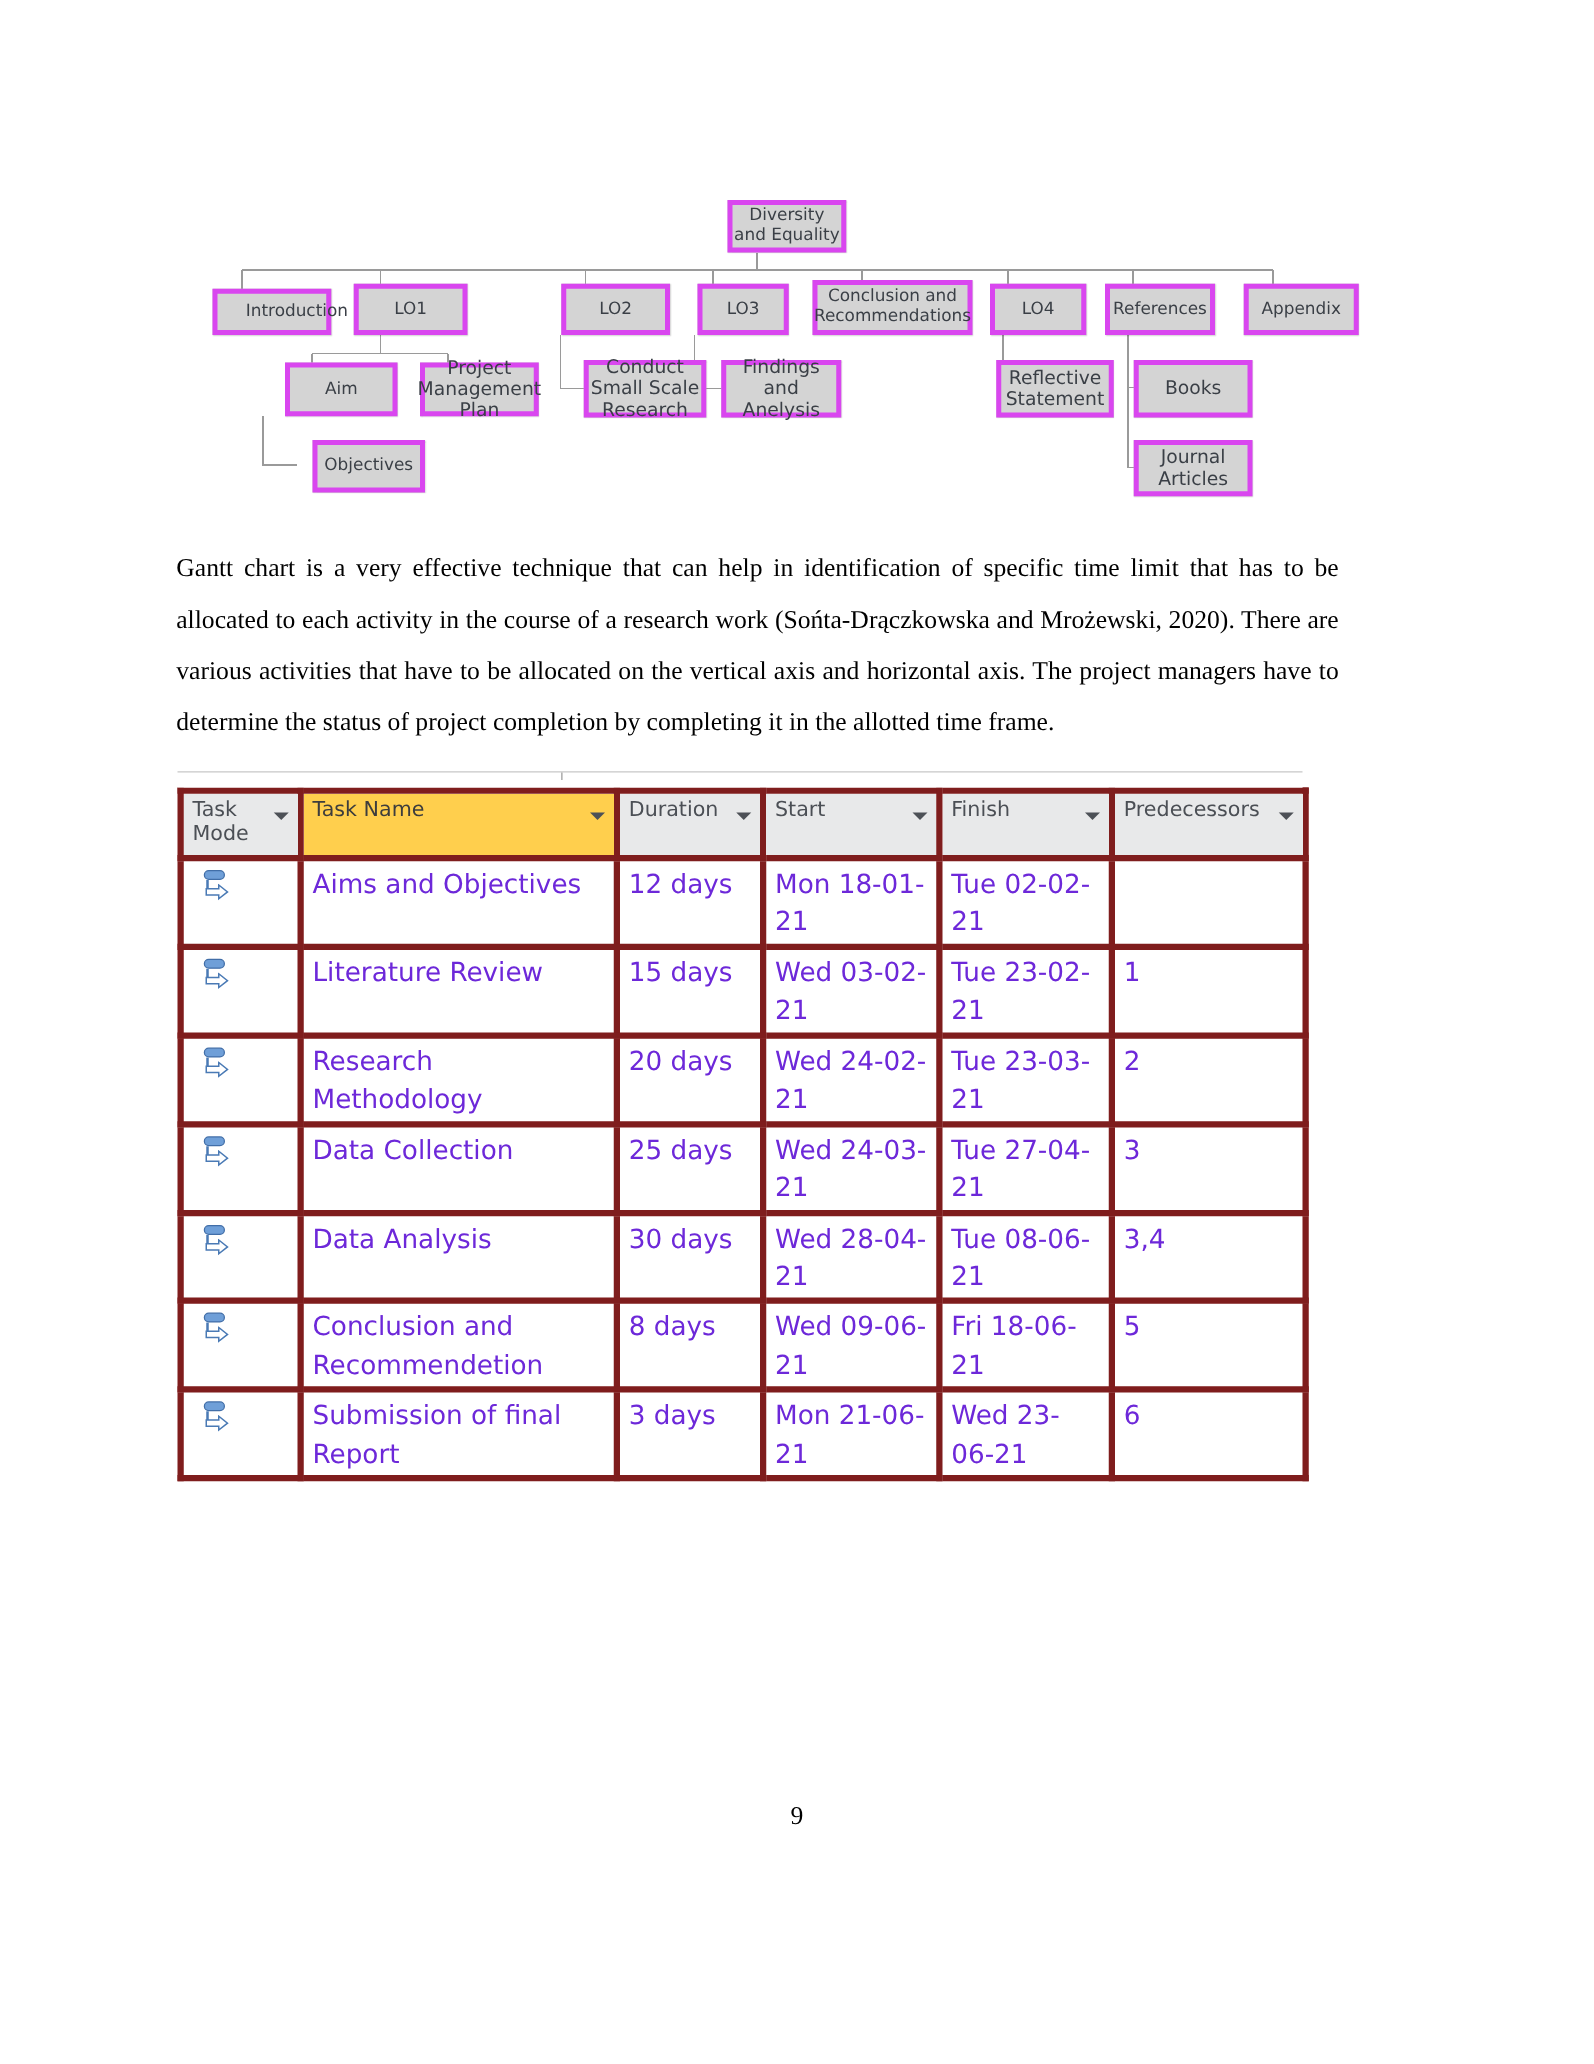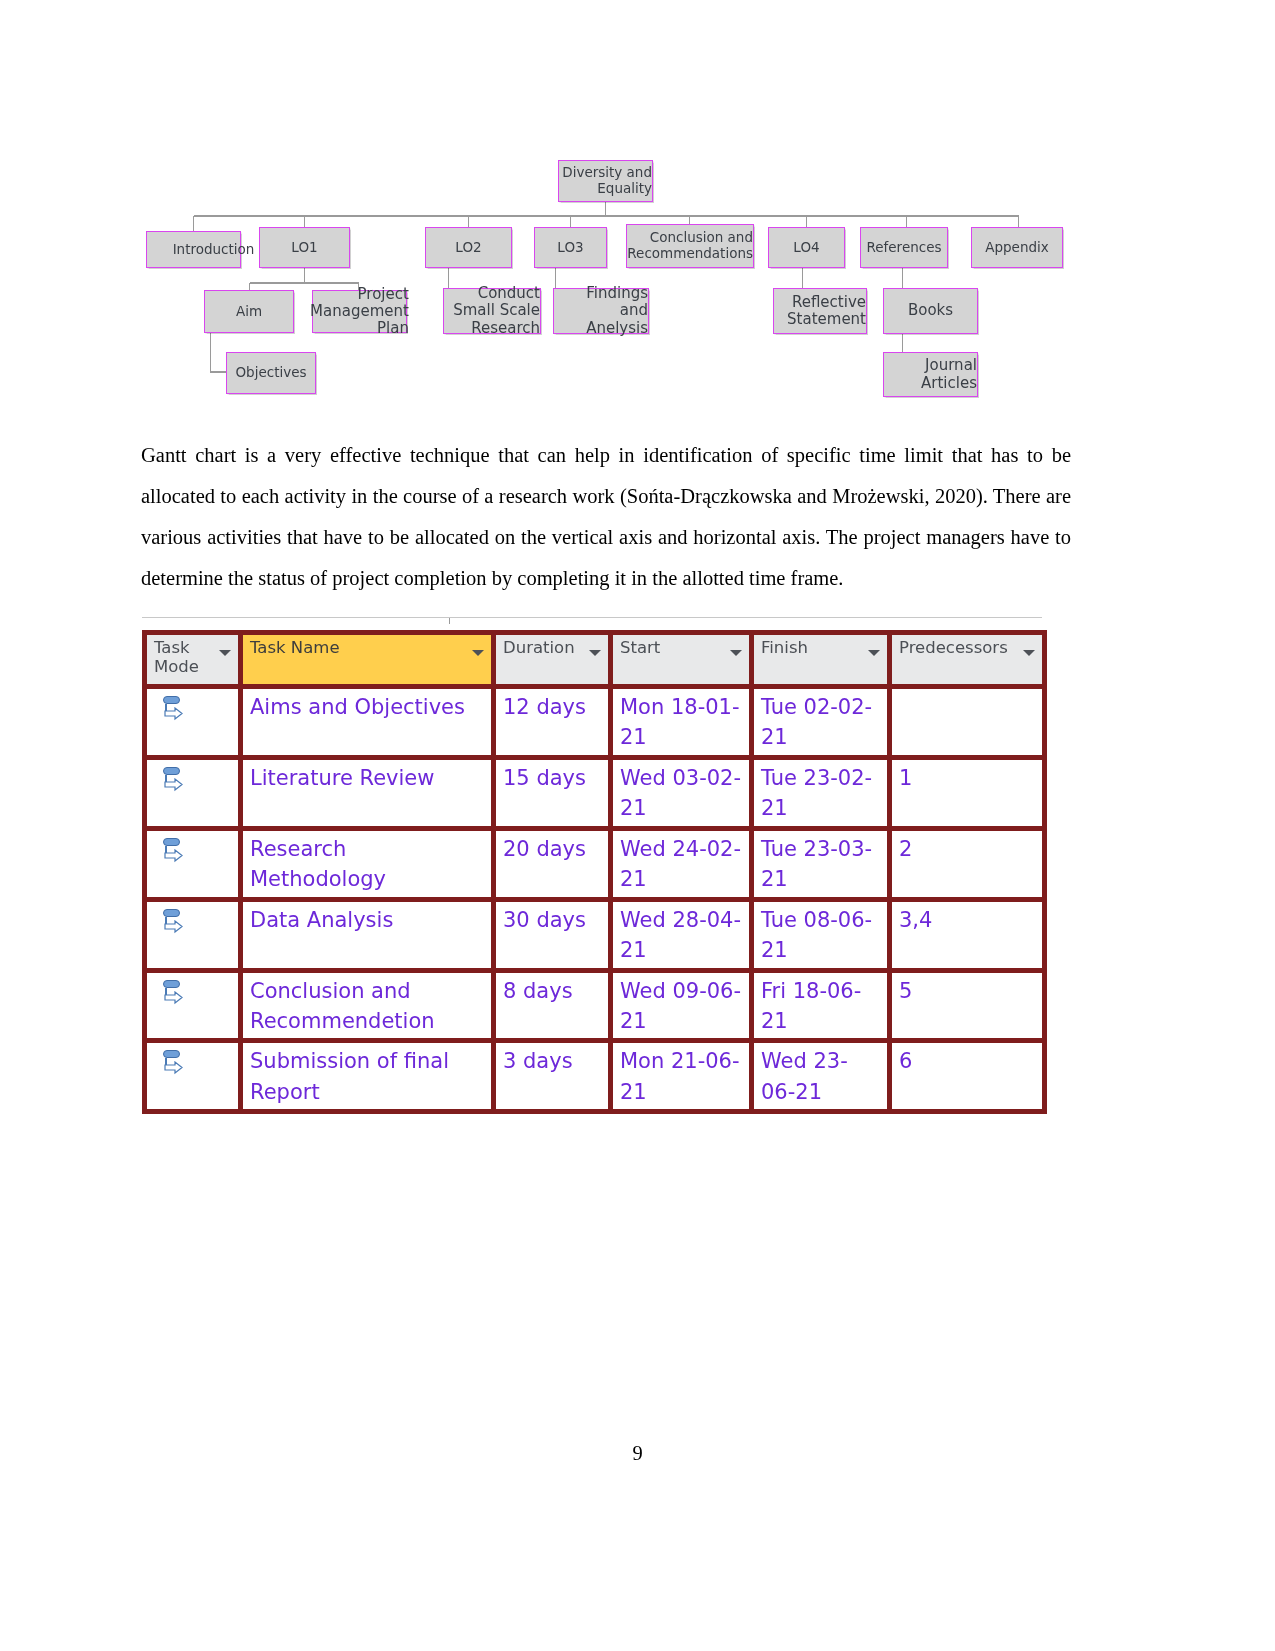--- a/index.html
+++ b/index.html
@@ -30,30 +30,31 @@
   }
   #org-chart svg {
     position: absolute;
     left: 0; top: 0;
     width: 935px;
     height: 260px;
   }
   .node {
     position: absolute;
     background: #d4d4d4;
-    border: 1px solid #d946ef;
+    border: 4px solid #d946ef;
     box-sizing: border-box;
     display: flex;
     align-items: center;
     justify-content: center;
-    text-align: right;
+    text-align: center;
     color: #3a3f46;
     font-family: "DejaVu Sans", sans-serif;
     line-height: 1.15;
     box-shadow: 0.5px 0.5px 1px rgba(0,0,0,0.18);
+    margin-left: 24px;
   }
   .node.lvl1 { font-size: 13.5px; }
   .node.lvl2 { font-size: 13.5px; }
   .node.lvl3 { font-size: 15px; }
 
   
   #body-paragraph {
     position: absolute;
     left: 141px;
     top: 414px;
@@ -364,20 +365,36 @@
           <tr>
             <td class="mode-cell">
               <div class="mode-icon">
                 <div class="bar"></div>
                 <div class="stem"></div>
                 <svg class="arrow" width="20" height="14" viewBox="0 0 20 14">
                   <path d="M1 4 H11 V1 L18 6.5 L11 12 V9 H1 Z" fill="#ffffff" stroke="#4a7ab5" stroke-width="1.2"></path>
                 </svg>
               </div>
             </td>
+            <td class="tname">Data Collection</td>
+            <td>25 days</td>
+            <td>Wed 24-03-21</td>
+            <td>Tue 27-04-21</td>
+            <td class="num">3</td>
+          </tr>
+          <tr>
+            <td class="mode-cell">
+              <div class="mode-icon">
+                <div class="bar"></div>
+                <div class="stem"></div>
+                <svg class="arrow" width="20" height="14" viewBox="0 0 20 14">
+                  <path d="M1 4 H11 V1 L18 6.5 L11 12 V9 H1 Z" fill="#ffffff" stroke="#4a7ab5" stroke-width="1.2"></path>
+                </svg>
+              </div>
+            </td>
             <td class="tname">Data Analysis</td>
             <td>30 days</td>
             <td>Wed 28-04-21</td>
             <td>Tue 08-06-21</td>
             <td class="num">3,4</td>
           </tr>
           <tr>
             <td class="mode-cell">
               <div class="mode-icon">
                 <div class="bar"></div>

